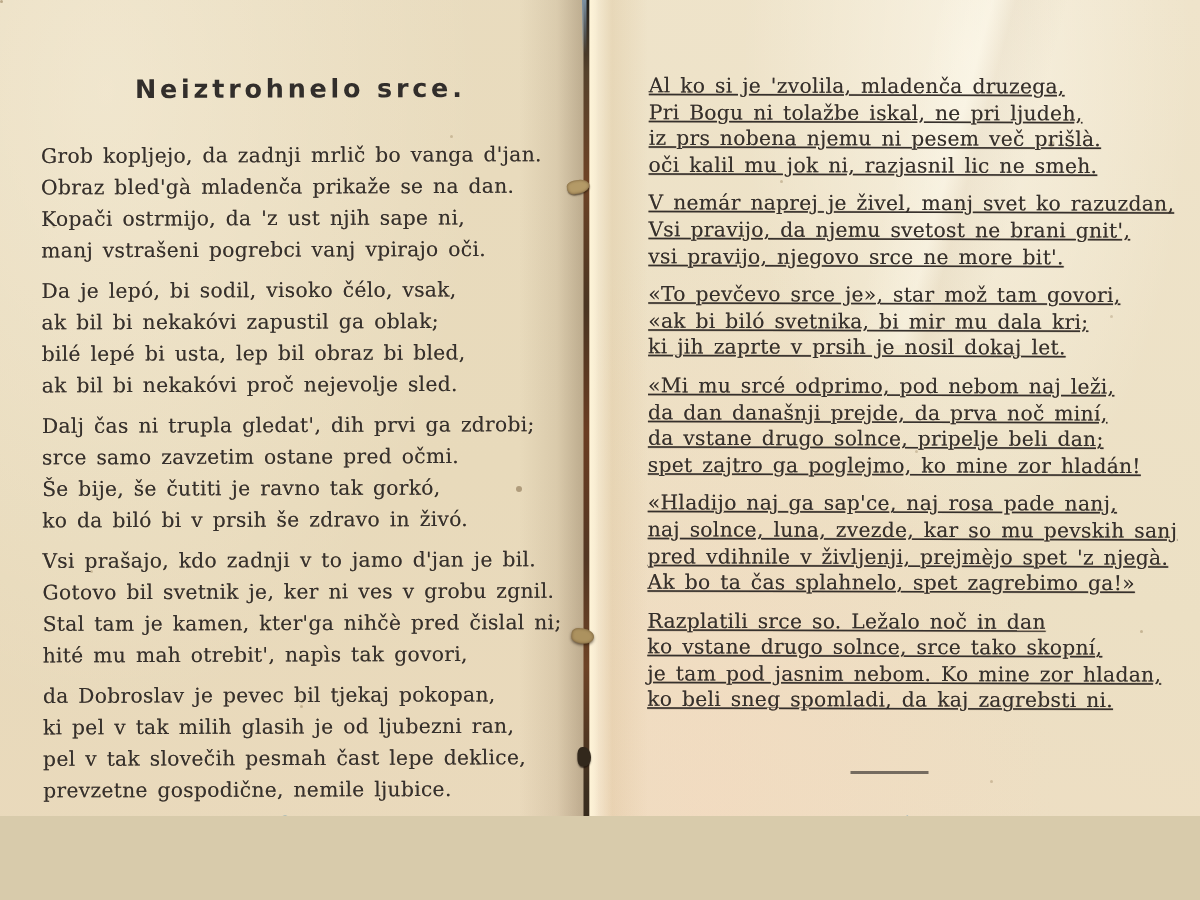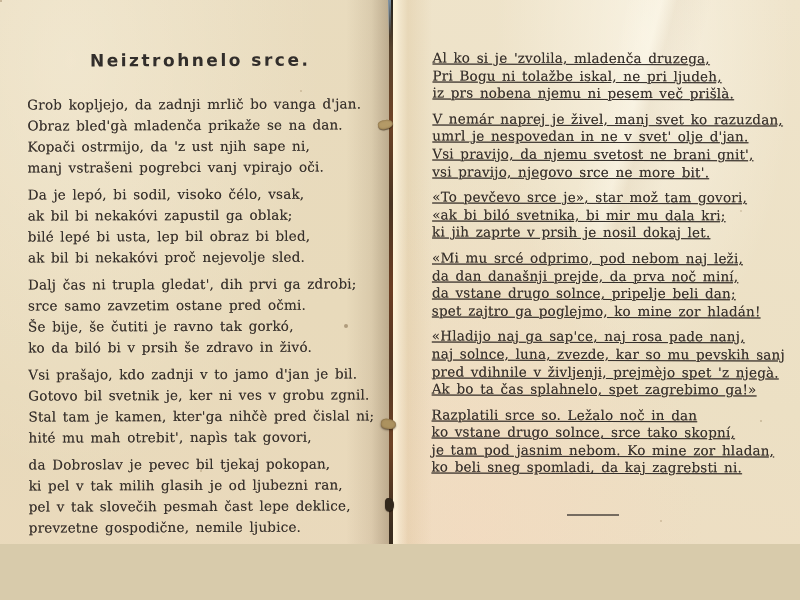--- a/index.html
+++ b/index.html
@@ -125,24 +125,24 @@
       <div class="ln">pel v tak slovečih pesmah čast lepe deklice,</div>
       <div class="ln">prevzetne gospodične, nemile ljubice.</div>
     </div>
   </div>
 
   <div class="right-content">
     <div class="stanza">
       <div class="ln">Al ko si je 'zvolila, mladenča druzega,</div>
       <div class="ln">Pri Bogu ni tolažbe iskal, ne pri ljudeh,</div>
       <div class="ln">iz prs nobena njemu ni pesem več prišlà.</div>
+      <div class="ln">oči kalil mu jok ni, razjasnil lic ne smeh.</div>
     </div>
     <div class="stanza">
       <div class="ln">V nemár naprej je živel, manj svet ko razuzdan,</div>
-      <div class="ln">umrl je nespovedan in ne v svet' olje d'jan.</div>
       <div class="ln">Vsi pravijo, da njemu svetost ne brani gnit',</div>
       <div class="ln">vsi pravijo, njegovo srce ne more bit'.</div>
     </div>
     <div class="stanza">
       <div class="ln">«To pevčevo srce je», star mož tam govori,</div>
       <div class="ln">«ak bi biló svetnika, bi mir mu dala kri;</div>
       <div class="ln">ki jih zaprte v prsih je nosil dokaj let.</div>
     </div>
     <div class="stanza">
       <div class="ln">«Mi mu srcé odprimo, pod nebom naj leži,</div>

